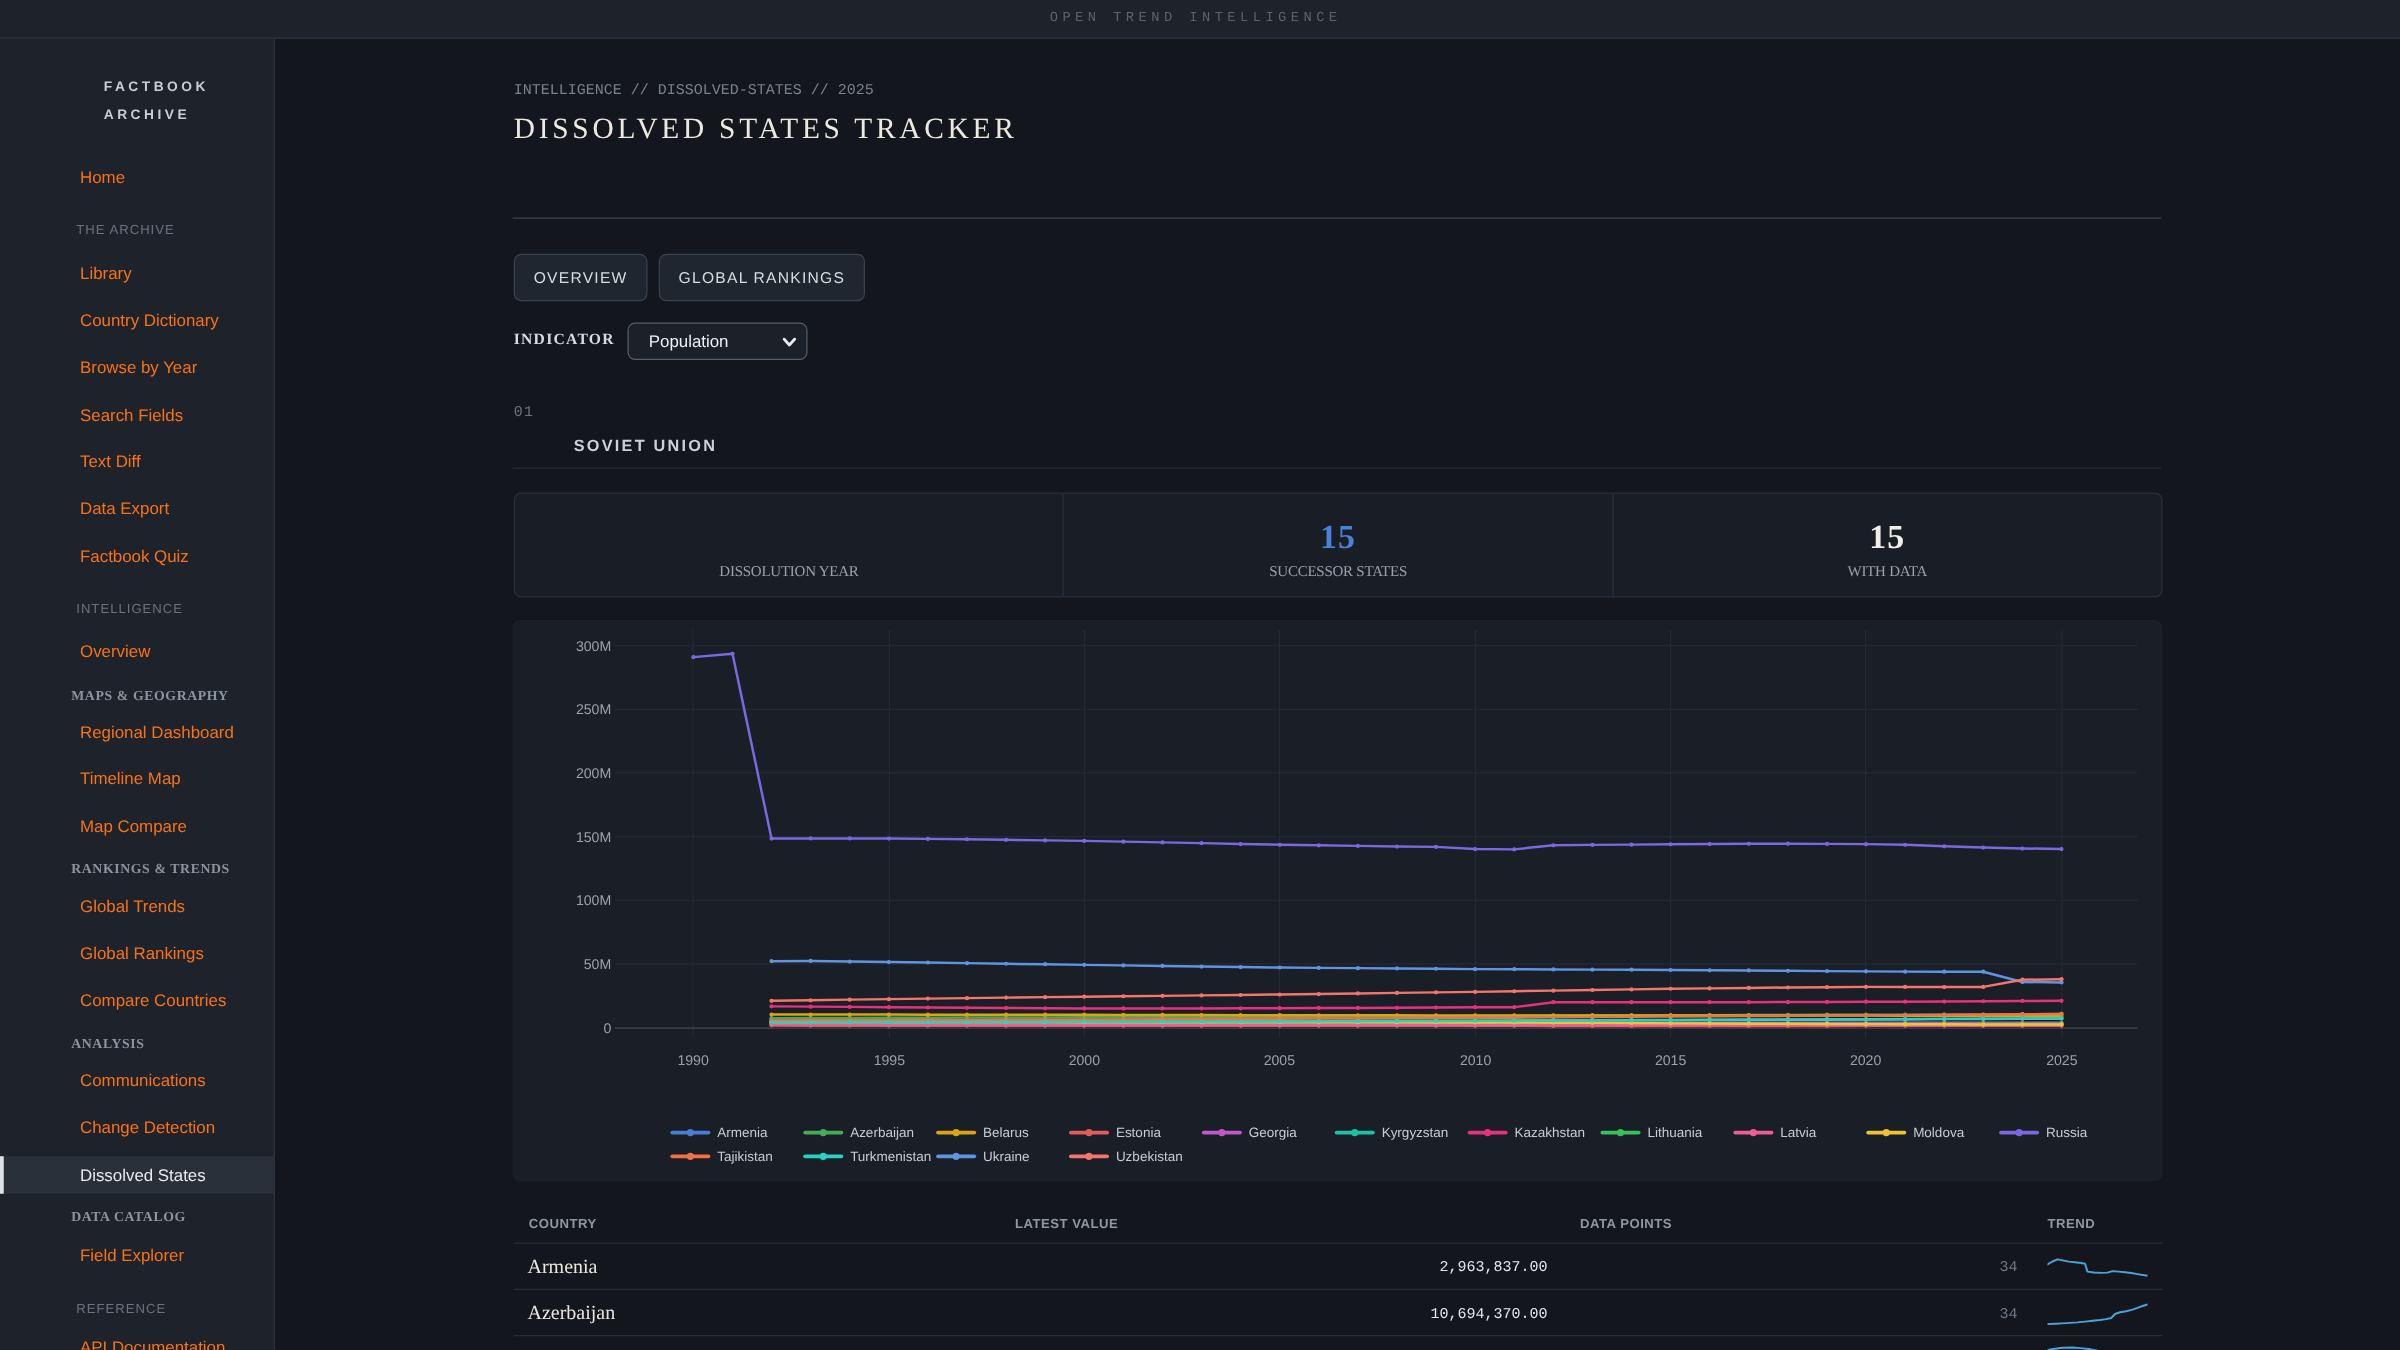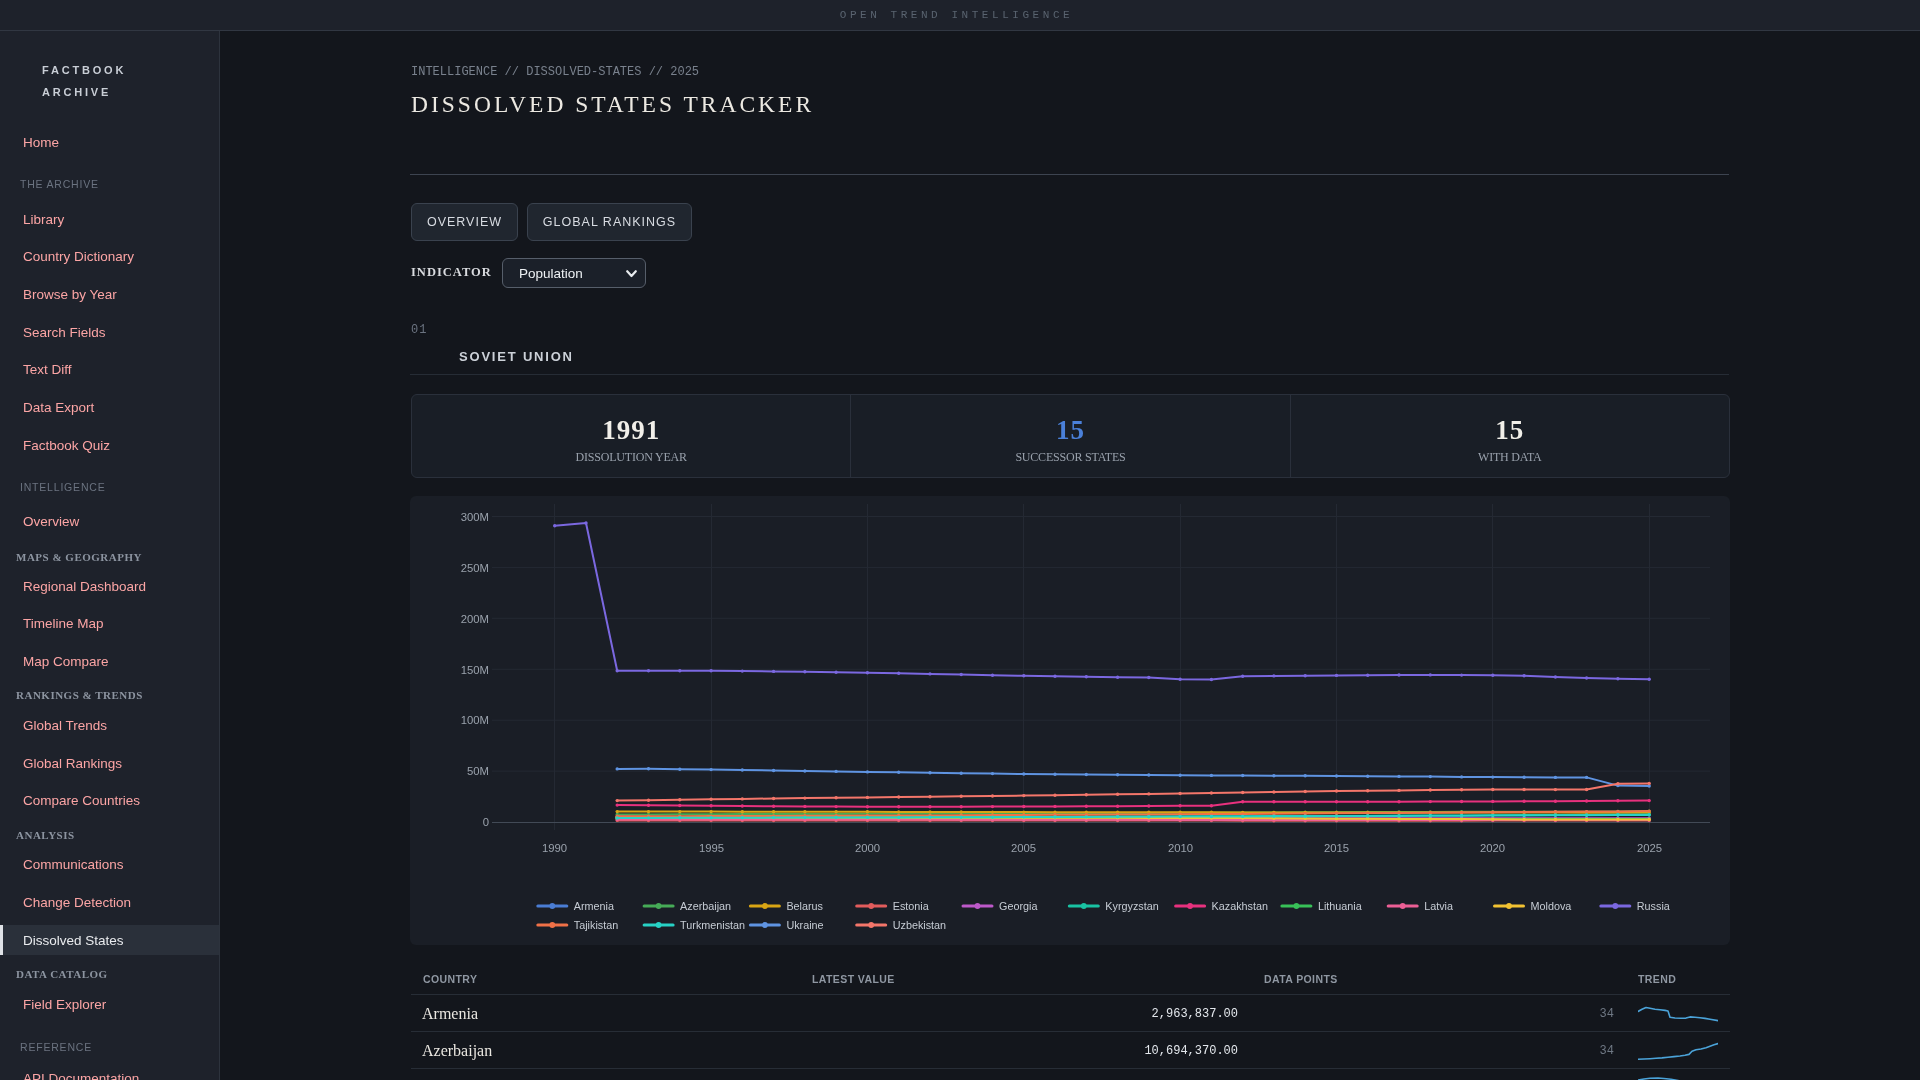--- a/index.html
+++ b/index.html
@@ -6,23 +6,23 @@
   font-family:"Liberation Sans", sans-serif; }
 .abs { position:absolute; }
 .cv { transform:translateY(-50%); white-space:nowrap; }
 #topbar { position:absolute; left:0; top:0; width:1920px; height:31px; background:#1e222b;
   border-bottom:1px solid #313742; }
 #topbar .t { position:absolute; top:15px; left:0; width:100%; text-align:center;
   font-family:"Liberation Mono",monospace; font-size:11px; letter-spacing:3.55px; color:#59636f; padding-right:7px;
   transform:translateY(-50%); }
 #sidebar { position:absolute; left:0; top:31px; width:220px; height:1049px; background:#1e222b;
   border-right:1px solid #2d333d; }
-.nv { position:absolute; transform:translateY(-50%); white-space:nowrap; }
+.nv { position:absolute; transform:translateY(-50%); white-space:nowrap;margin-left:41px; }
 .logo { left:42px; font-size:11px; letter-spacing:2.8px; color:#c9ced6; font-weight:600; }
-.it { left:23px; font-size:13.5px; color:#fca5a5; }
+.it { left:23px; font-size:13.5px; color:#f97316; }
 .hs { left:20px; font-size:10.5px; letter-spacing:0.8px; color:#6b7380; }
 .hf { left:16px; font-family:"Liberation Serif",serif; font-weight:bold; font-size:11px;
   letter-spacing:0.5px; color:#8c94a0; }
 .navactive { position:absolute; left:0; width:219px; height:30px; background:#2a303a;
   border-left:3px solid #dfe2e7; }
 .act { color:#e9ebee; left:23px; }
 #main { position:absolute; left:220px; top:32px; width:1700px; height:1048px; }
 .crumb { left:191px; top:40px; font-family:"Liberation Mono",monospace; font-size:12px;
   letter-spacing:0px; color:#79818d; }
 .title { left:191px; top:72px; font-family:"Liberation Serif",serif; font-size:23.5px;
@@ -114,21 +114,20 @@
       <span class="txt">Population</span>
       <svg class="chev2" width="11" height="8" viewBox="0 0 11 8" style="position:absolute;right:8px;top:11px;">
         <path d="M1.2,1.2 L5.5,6 L9.8,1.2" fill="none" stroke="#e8ebee" stroke-width="2.2" stroke-linecap="round" stroke-linejoin="round"></path>
       </svg>
     </div>
   <div class="abs cv num01">01</div>
   <div class="abs cv sect">SOVIET UNION</div>
   <div class="abs hr2"></div>
   <div id="cards">
     <div class="card">
-        <div class="n">1991</div>
         <div class="l">DISSOLUTION YEAR</div>
       </div>
     <div class="card">
         <div class="n blue">15</div>
         <div class="l">SUCCESSOR STATES</div>
       </div>
     <div class="card">
         <div class="n">15</div>
         <div class="l">WITH DATA</div>
       </div>

